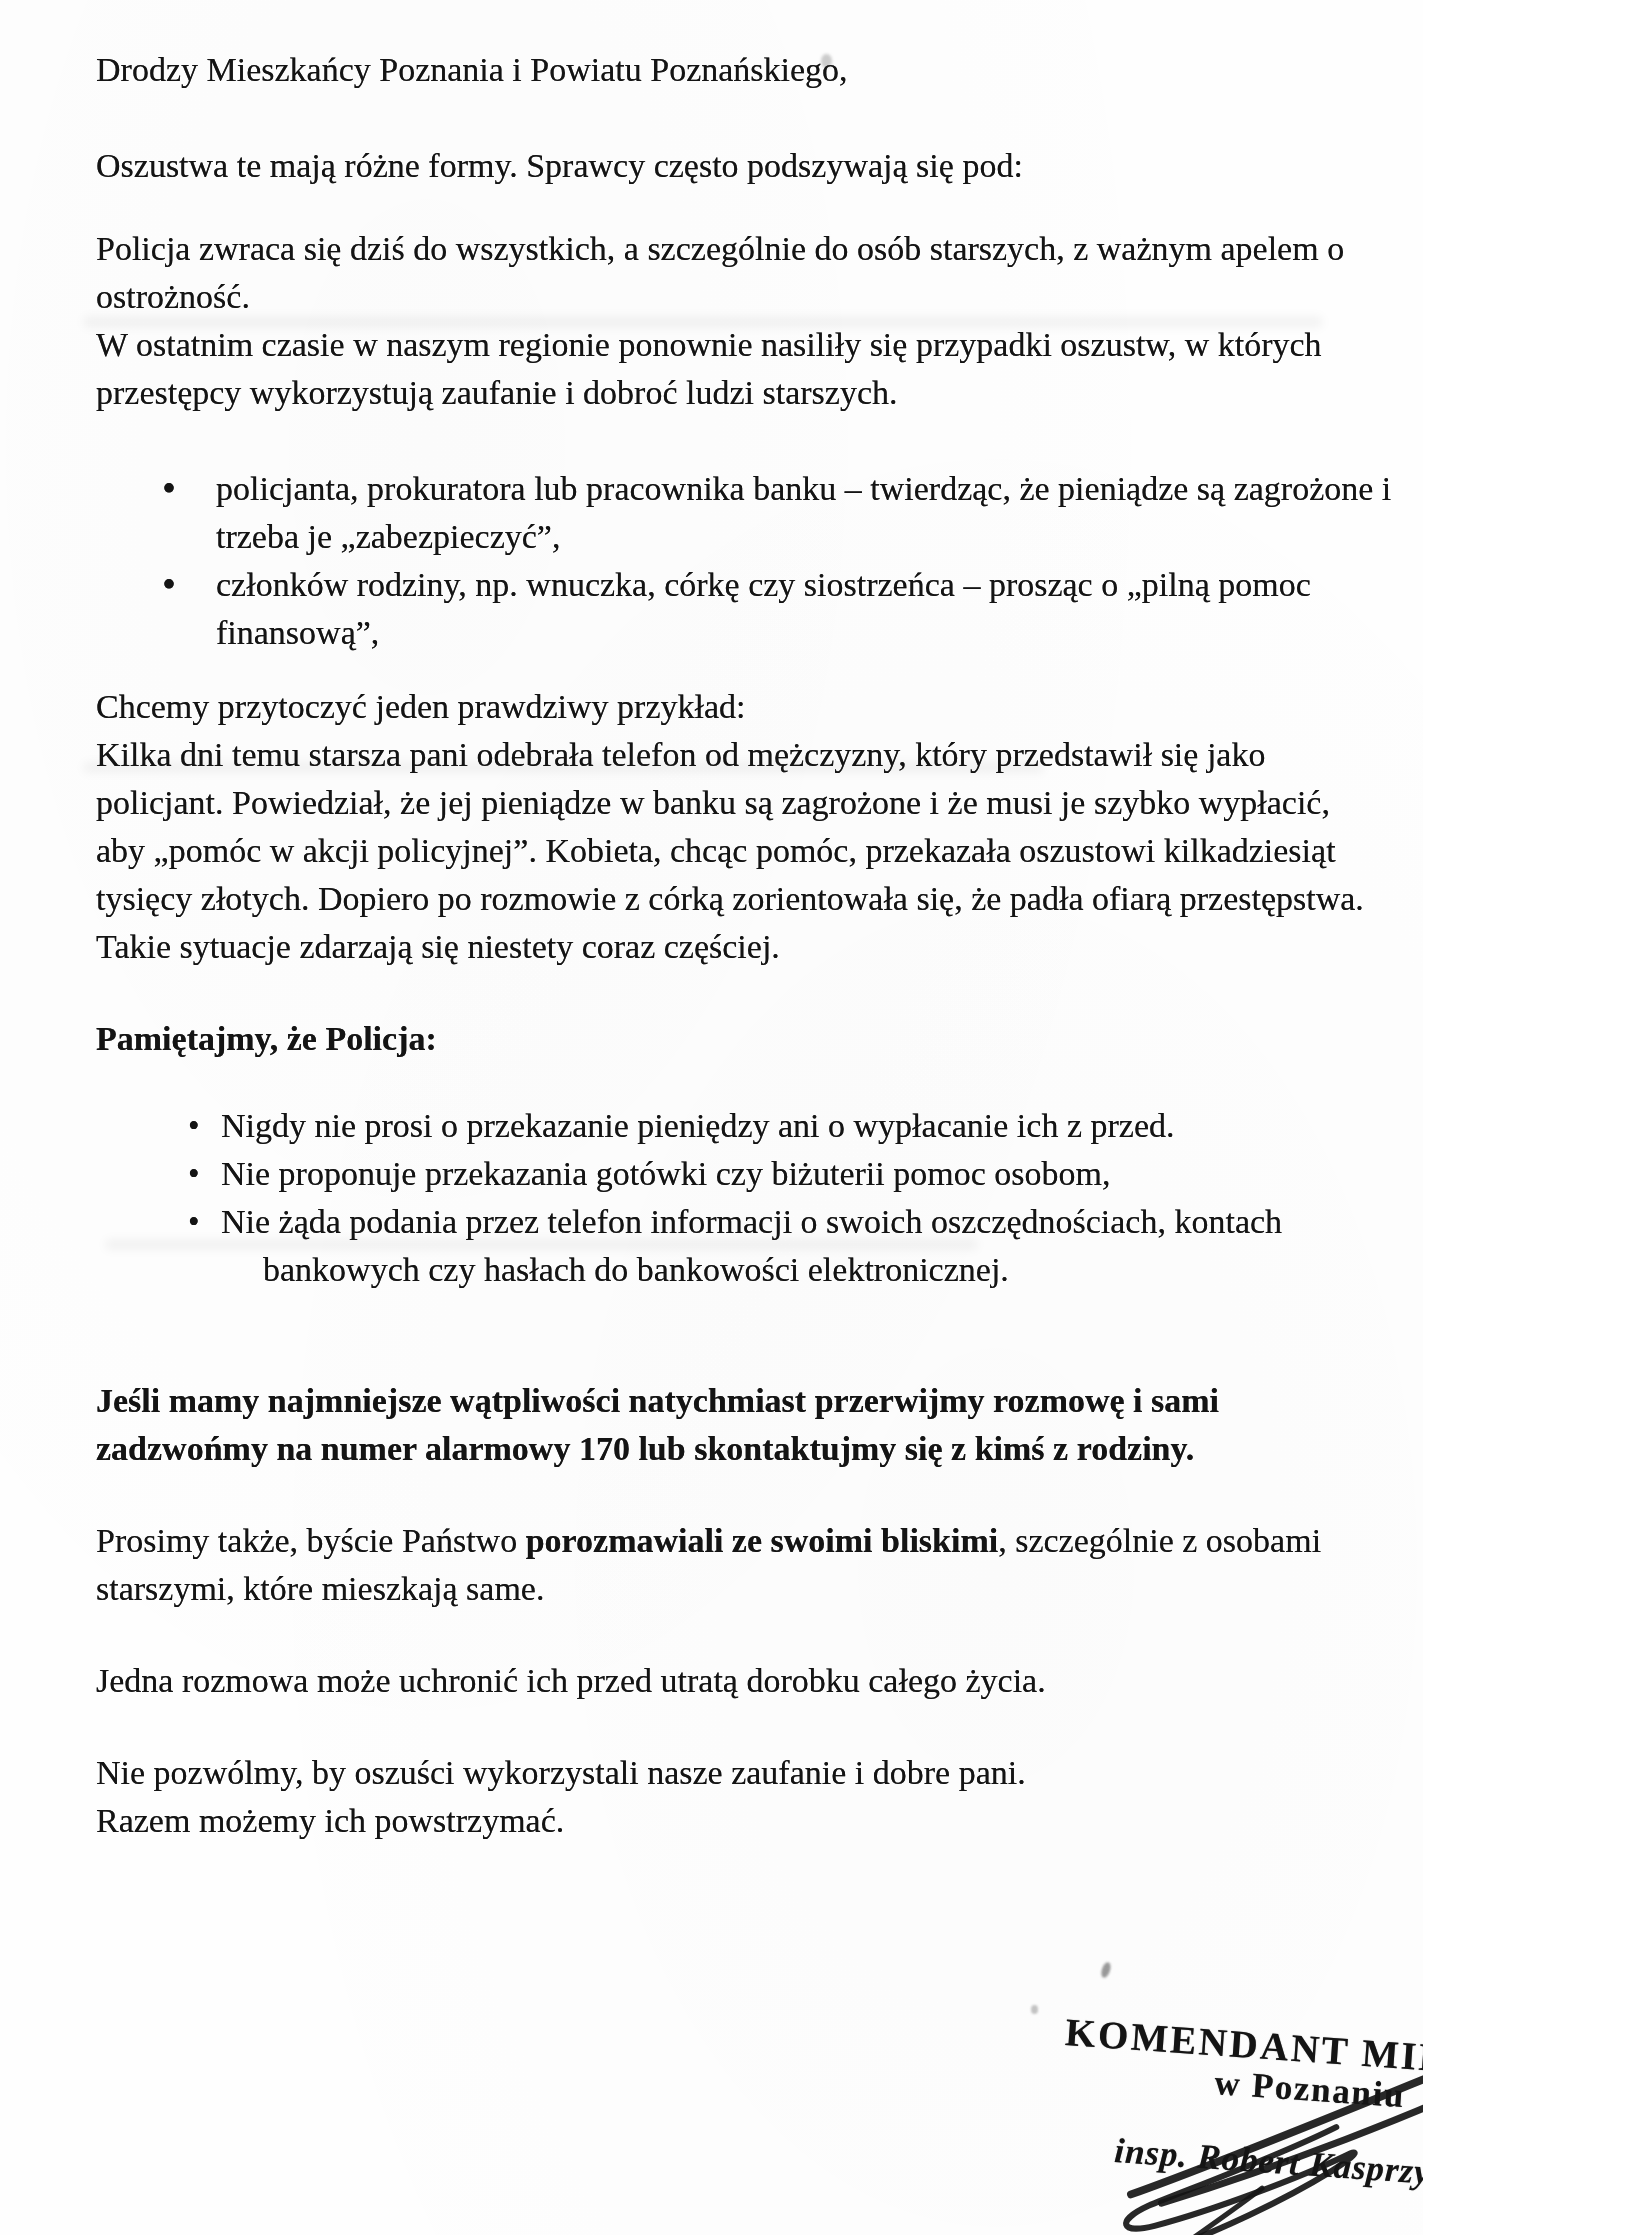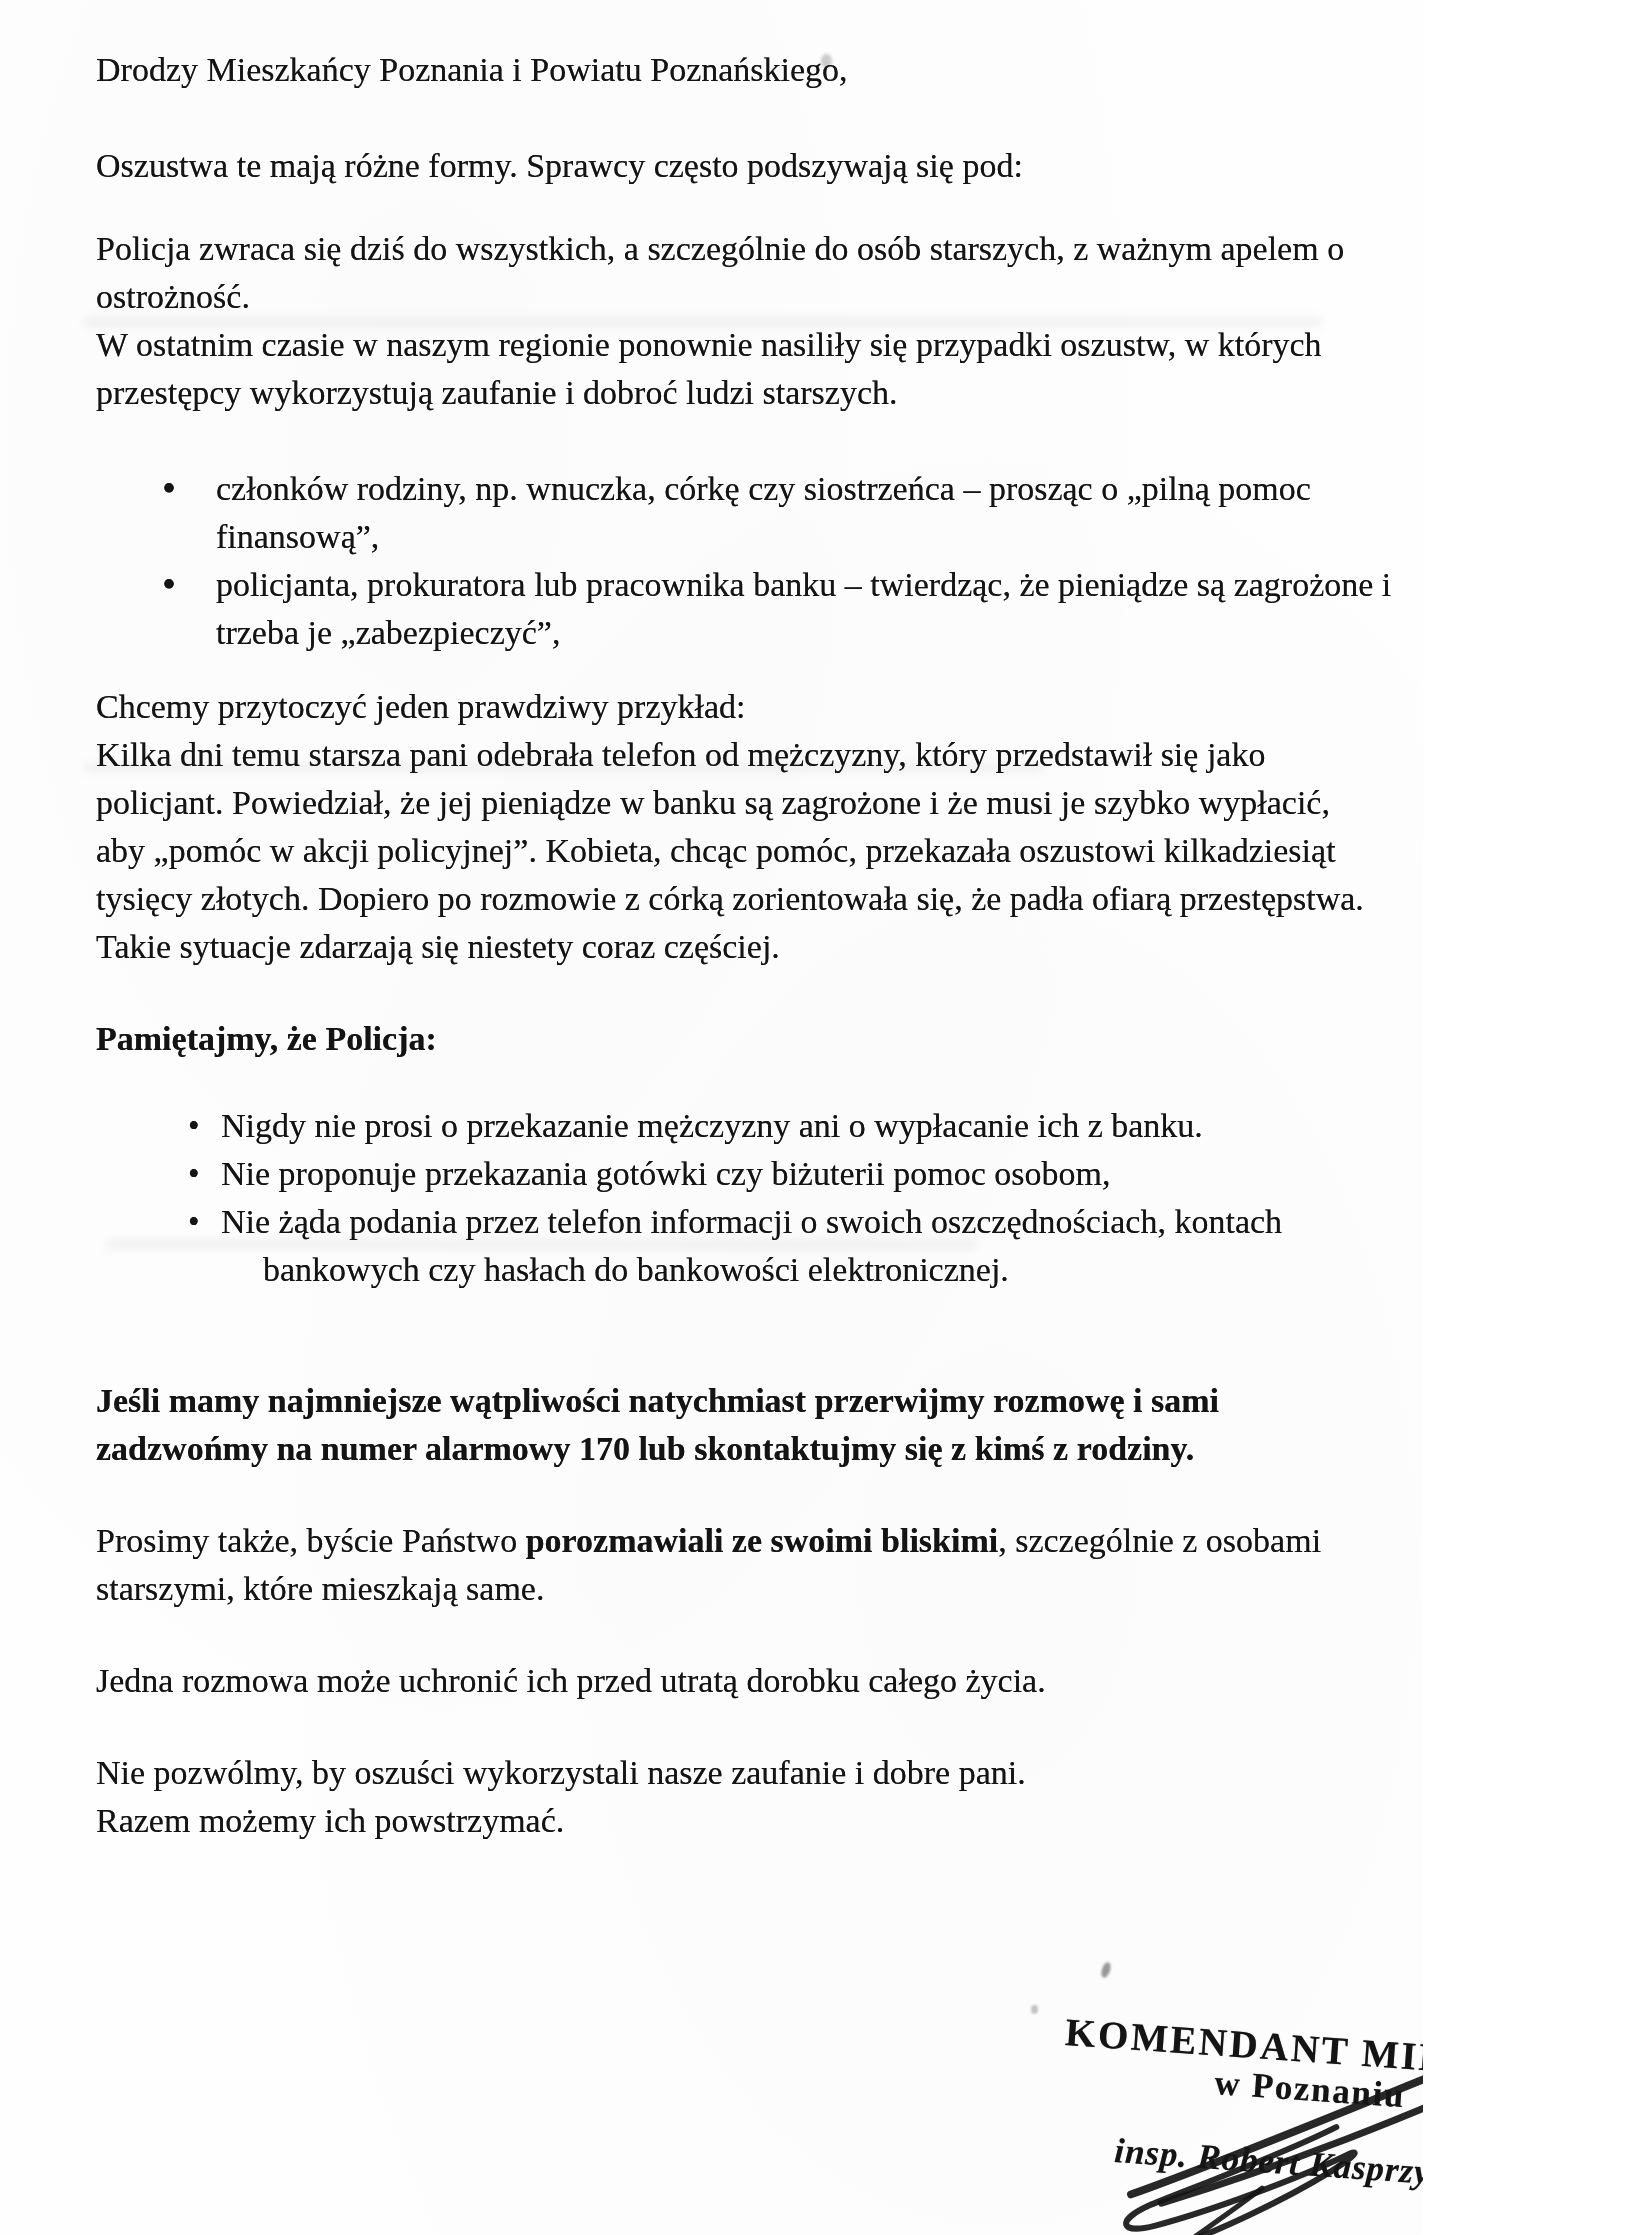--- a/index.html
+++ b/index.html
@@ -92,43 +92,43 @@
     <p class="block p-forms">Oszustwa te mają różne formy. Sprawcy często podszywają się pod:</p>
 
     <p class="block p-intro">Policja zwraca się dziś do wszystkich, a szczególnie do osób starszych, z ważnym apelem o
 ostrożność.
 W ostatnim czasie w naszym regionie ponownie nasiliły się przypadki oszustw, w których
 przestępcy wykorzystują zaufanie i dobroć ludzi starszych.</p>
 
     <div class="list1">
       <div class="li">
         <span class="marker"></span>
-        <span class="litext">członków rodziny, np. wnuczka, córkę czy siostrzeńca – prosząc o „pilną pomoc
-finansową”,</span>
+        <span class="litext">policjanta, prokuratora lub pracownika banku – twierdząc, że pieniądze są zagrożone i
+trzeba je „zabezpieczyć”,</span>
       </div>
       <div class="li">
         <span class="marker"></span>
-        <span class="litext">policjanta, prokuratora lub pracownika banku – twierdząc, że pieniądze są zagrożone i
-trzeba je „zabezpieczyć”,</span>
+        <span class="litext">członków rodziny, np. wnuczka, córkę czy siostrzeńca – prosząc o „pilną pomoc
+finansową”,</span>
       </div>
     </div>
 
     <p class="block p-example">Chcemy przytoczyć jeden prawdziwy przykład:
 Kilka dni temu starsza pani odebrała telefon od mężczyzny, który przedstawił się jako
 policjant. Powiedział, że jej pieniądze w banku są zagrożone i że musi je szybko wypłacić,
 aby „pomóc w akcji policyjnej”. Kobieta, chcąc pomóc, przekazała oszustowi kilkadziesiąt
 tysięcy złotych. Dopiero po rozmowie z córką zorientowała się, że padła ofiarą przestępstwa.
 Takie sytuacje zdarzają się niestety coraz częściej.</p>
 
     <p class="block bold h-remember">Pamiętajmy, że Policja:</p>
 
     <div class="list2">
       <div class="li">
         <span class="marker"></span>
-        <span class="litext hang">Nigdy nie prosi o przekazanie mężczyzny ani o wypłacanie ich z banku.</span>
+        <span class="litext hang">Nigdy nie prosi o przekazanie pieniędzy ani o wypłacanie ich z przed.</span>
       </div>
       <div class="li">
         <span class="marker"></span>
         <span class="litext hang">Nie proponuje przekazania gotówki czy biżuterii pomoc osobom,</span>
       </div>
       <div class="li">
         <span class="marker"></span>
         <span class="litext hang">Nie żąda podania przez telefon informacji o swoich oszczędnościach, kontach
 bankowych czy hasłach do bankowości elektronicznej.</span>
       </div>

